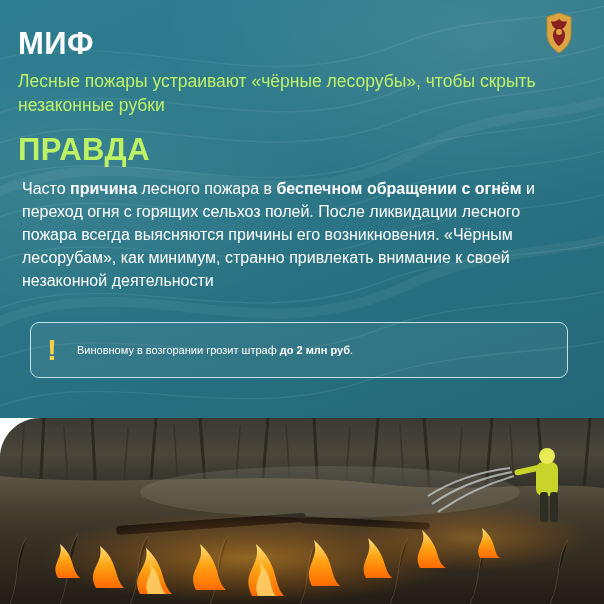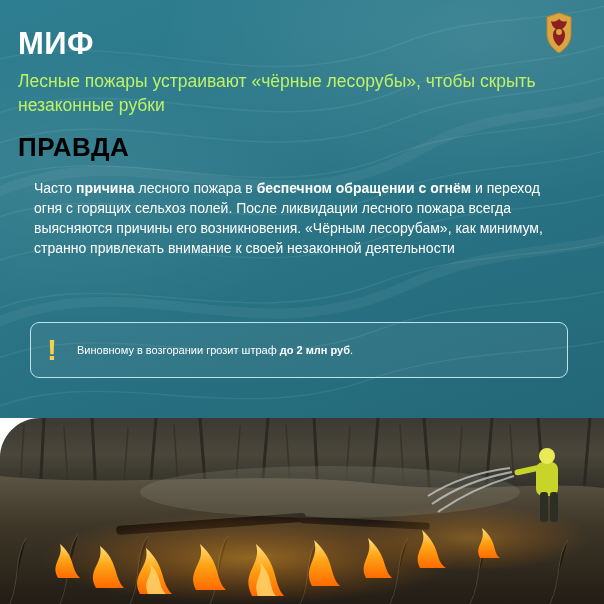--- a/index.html
+++ b/index.html
@@ -73,31 +73,31 @@
     color: #ffffff;
   }
   .myth-text {
     font-size: 17.5px;
     line-height: 1.42;
     margin: 0 0 16px 0;
     color: #bef264;
     max-width: 520px;
   }
   .heading-truth {
-    font-size: 26px;
+    font-size: 31px;
     font-weight: bold;
     letter-spacing: 0.5px;
     line-height: 1.05;
     margin: 0 0 10px 0;
-    color: #000000;
+    color: #bef264;
   }
   .truth-text {
-    font-size: 14px;
+    font-size: 16px;
     line-height: 1.44;
-    margin: 16px;
+    margin: 4px;
     color: #ffffff;
     max-width: 540px;
   }
   .truth-text b { font-weight: bold; }
 
   
   .notice {
     position: absolute;
     left: 30px;
     top: 322px;

